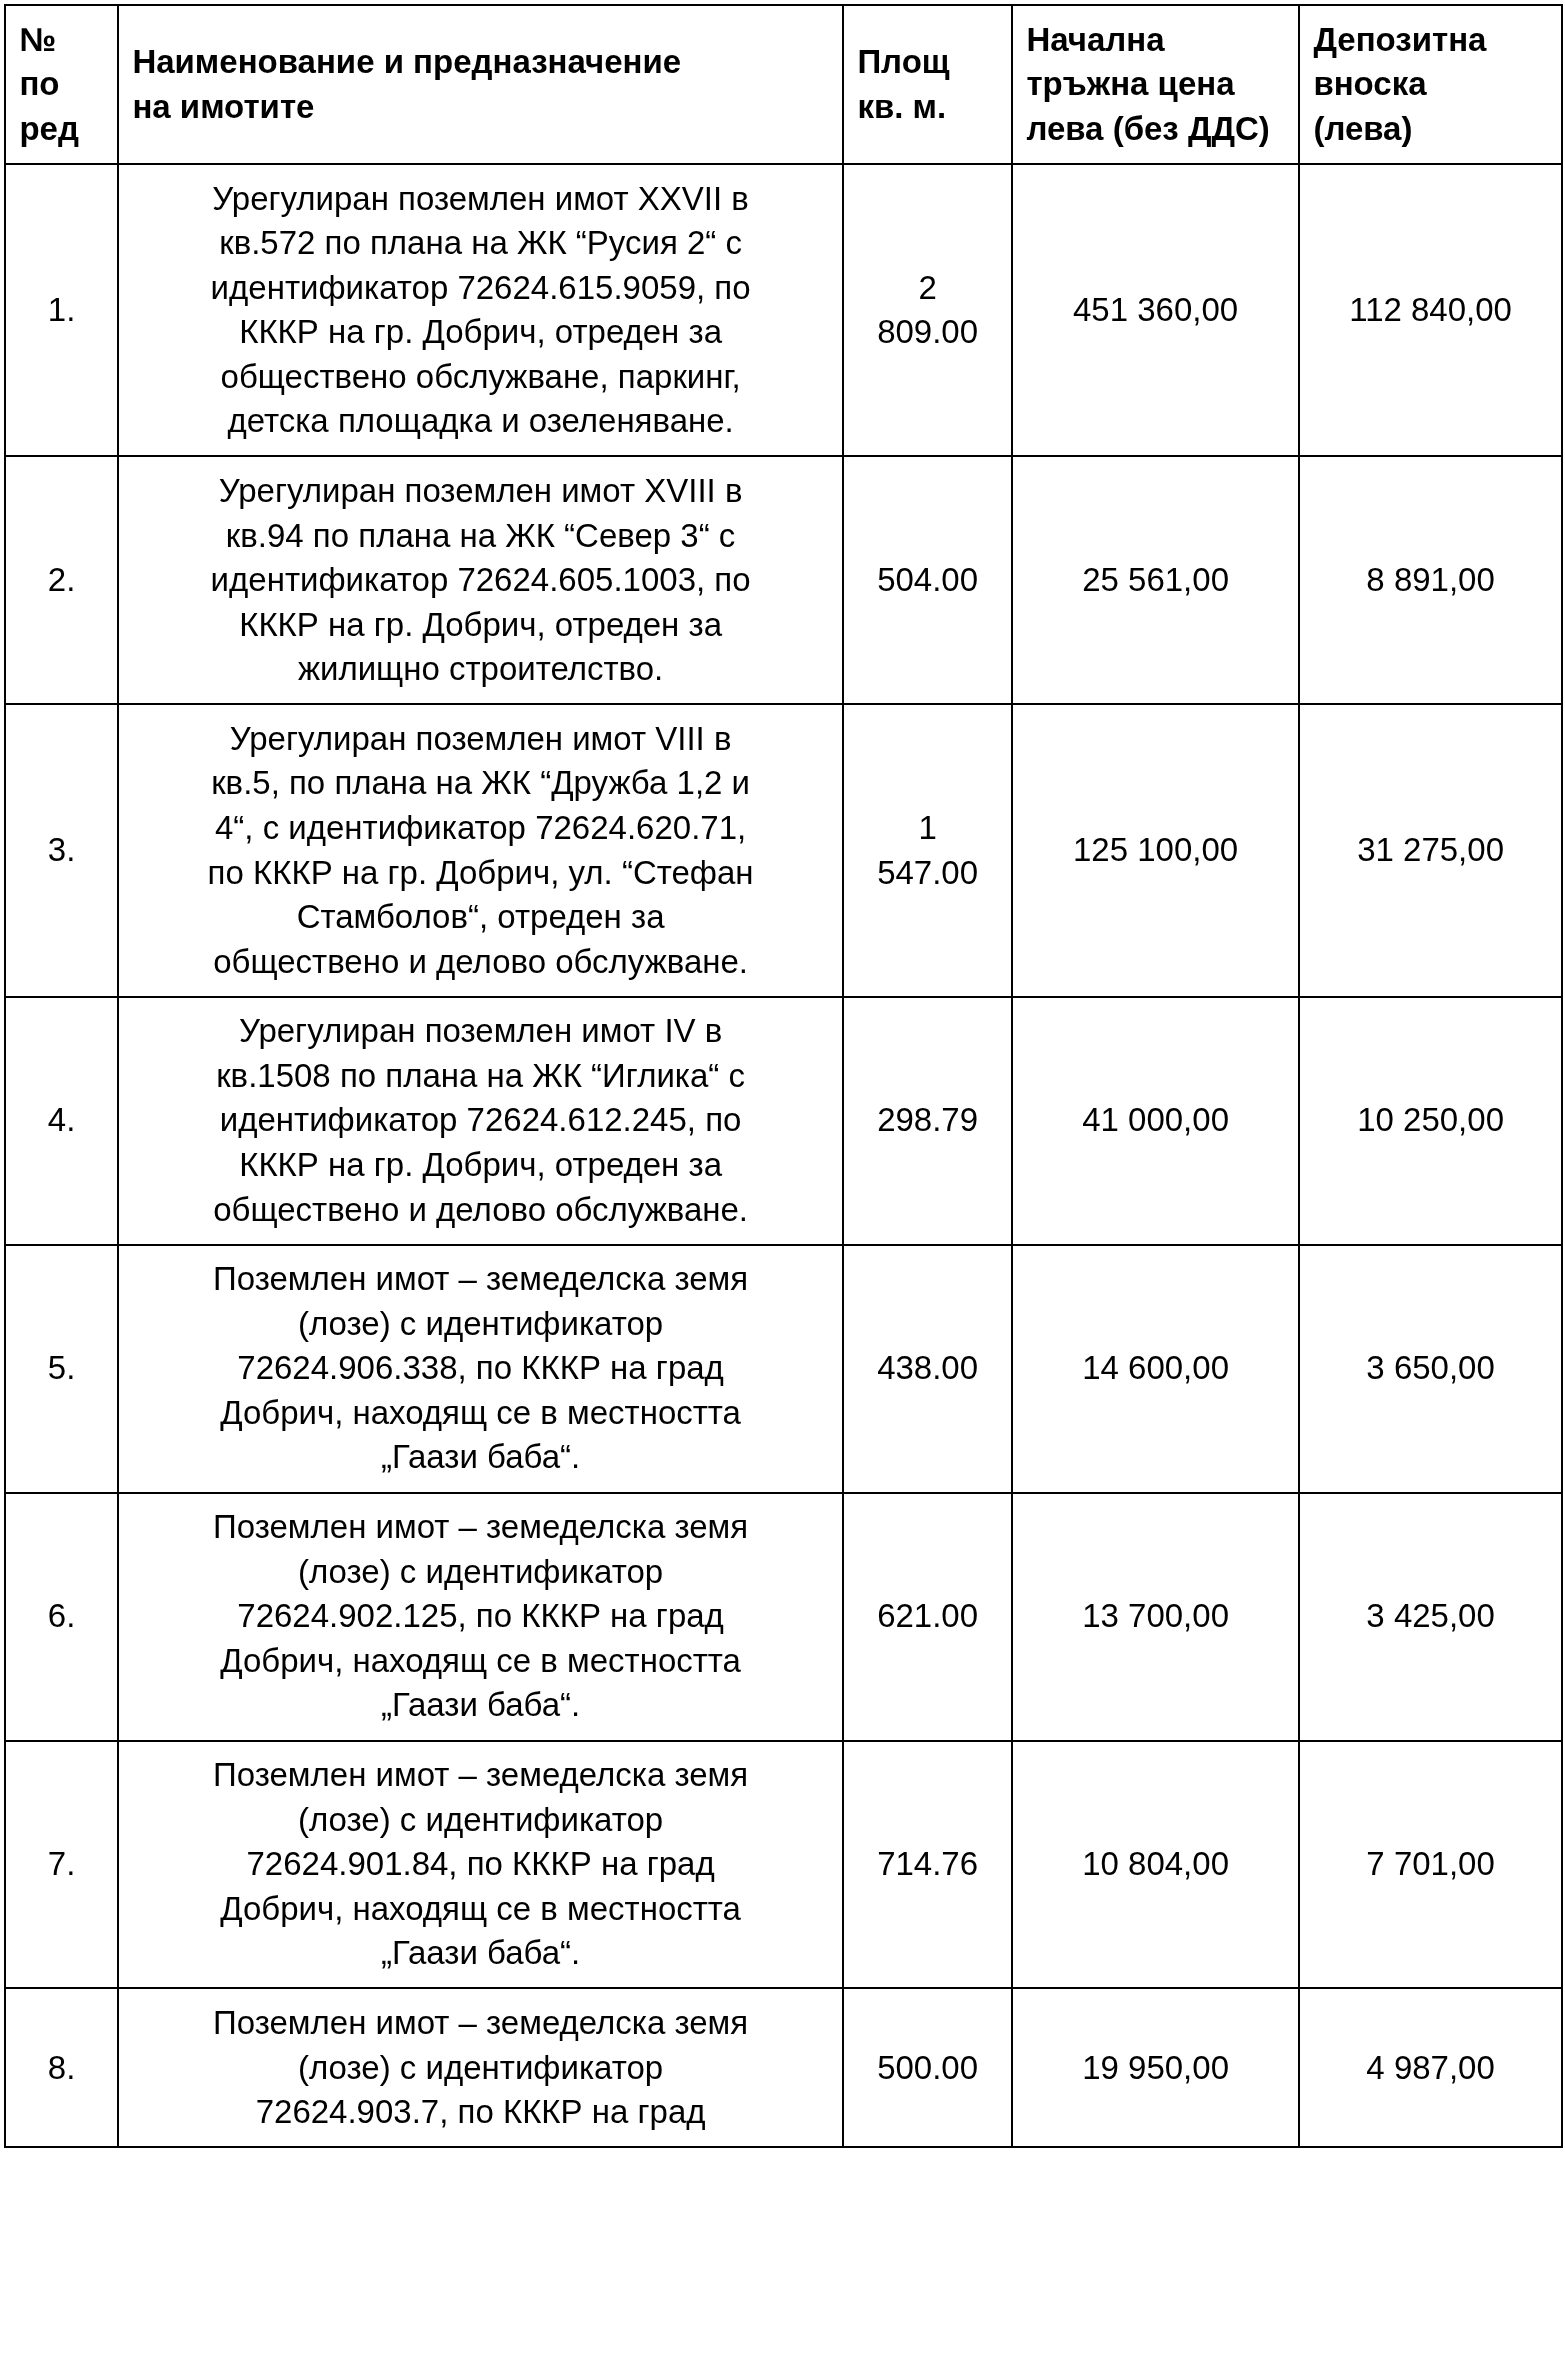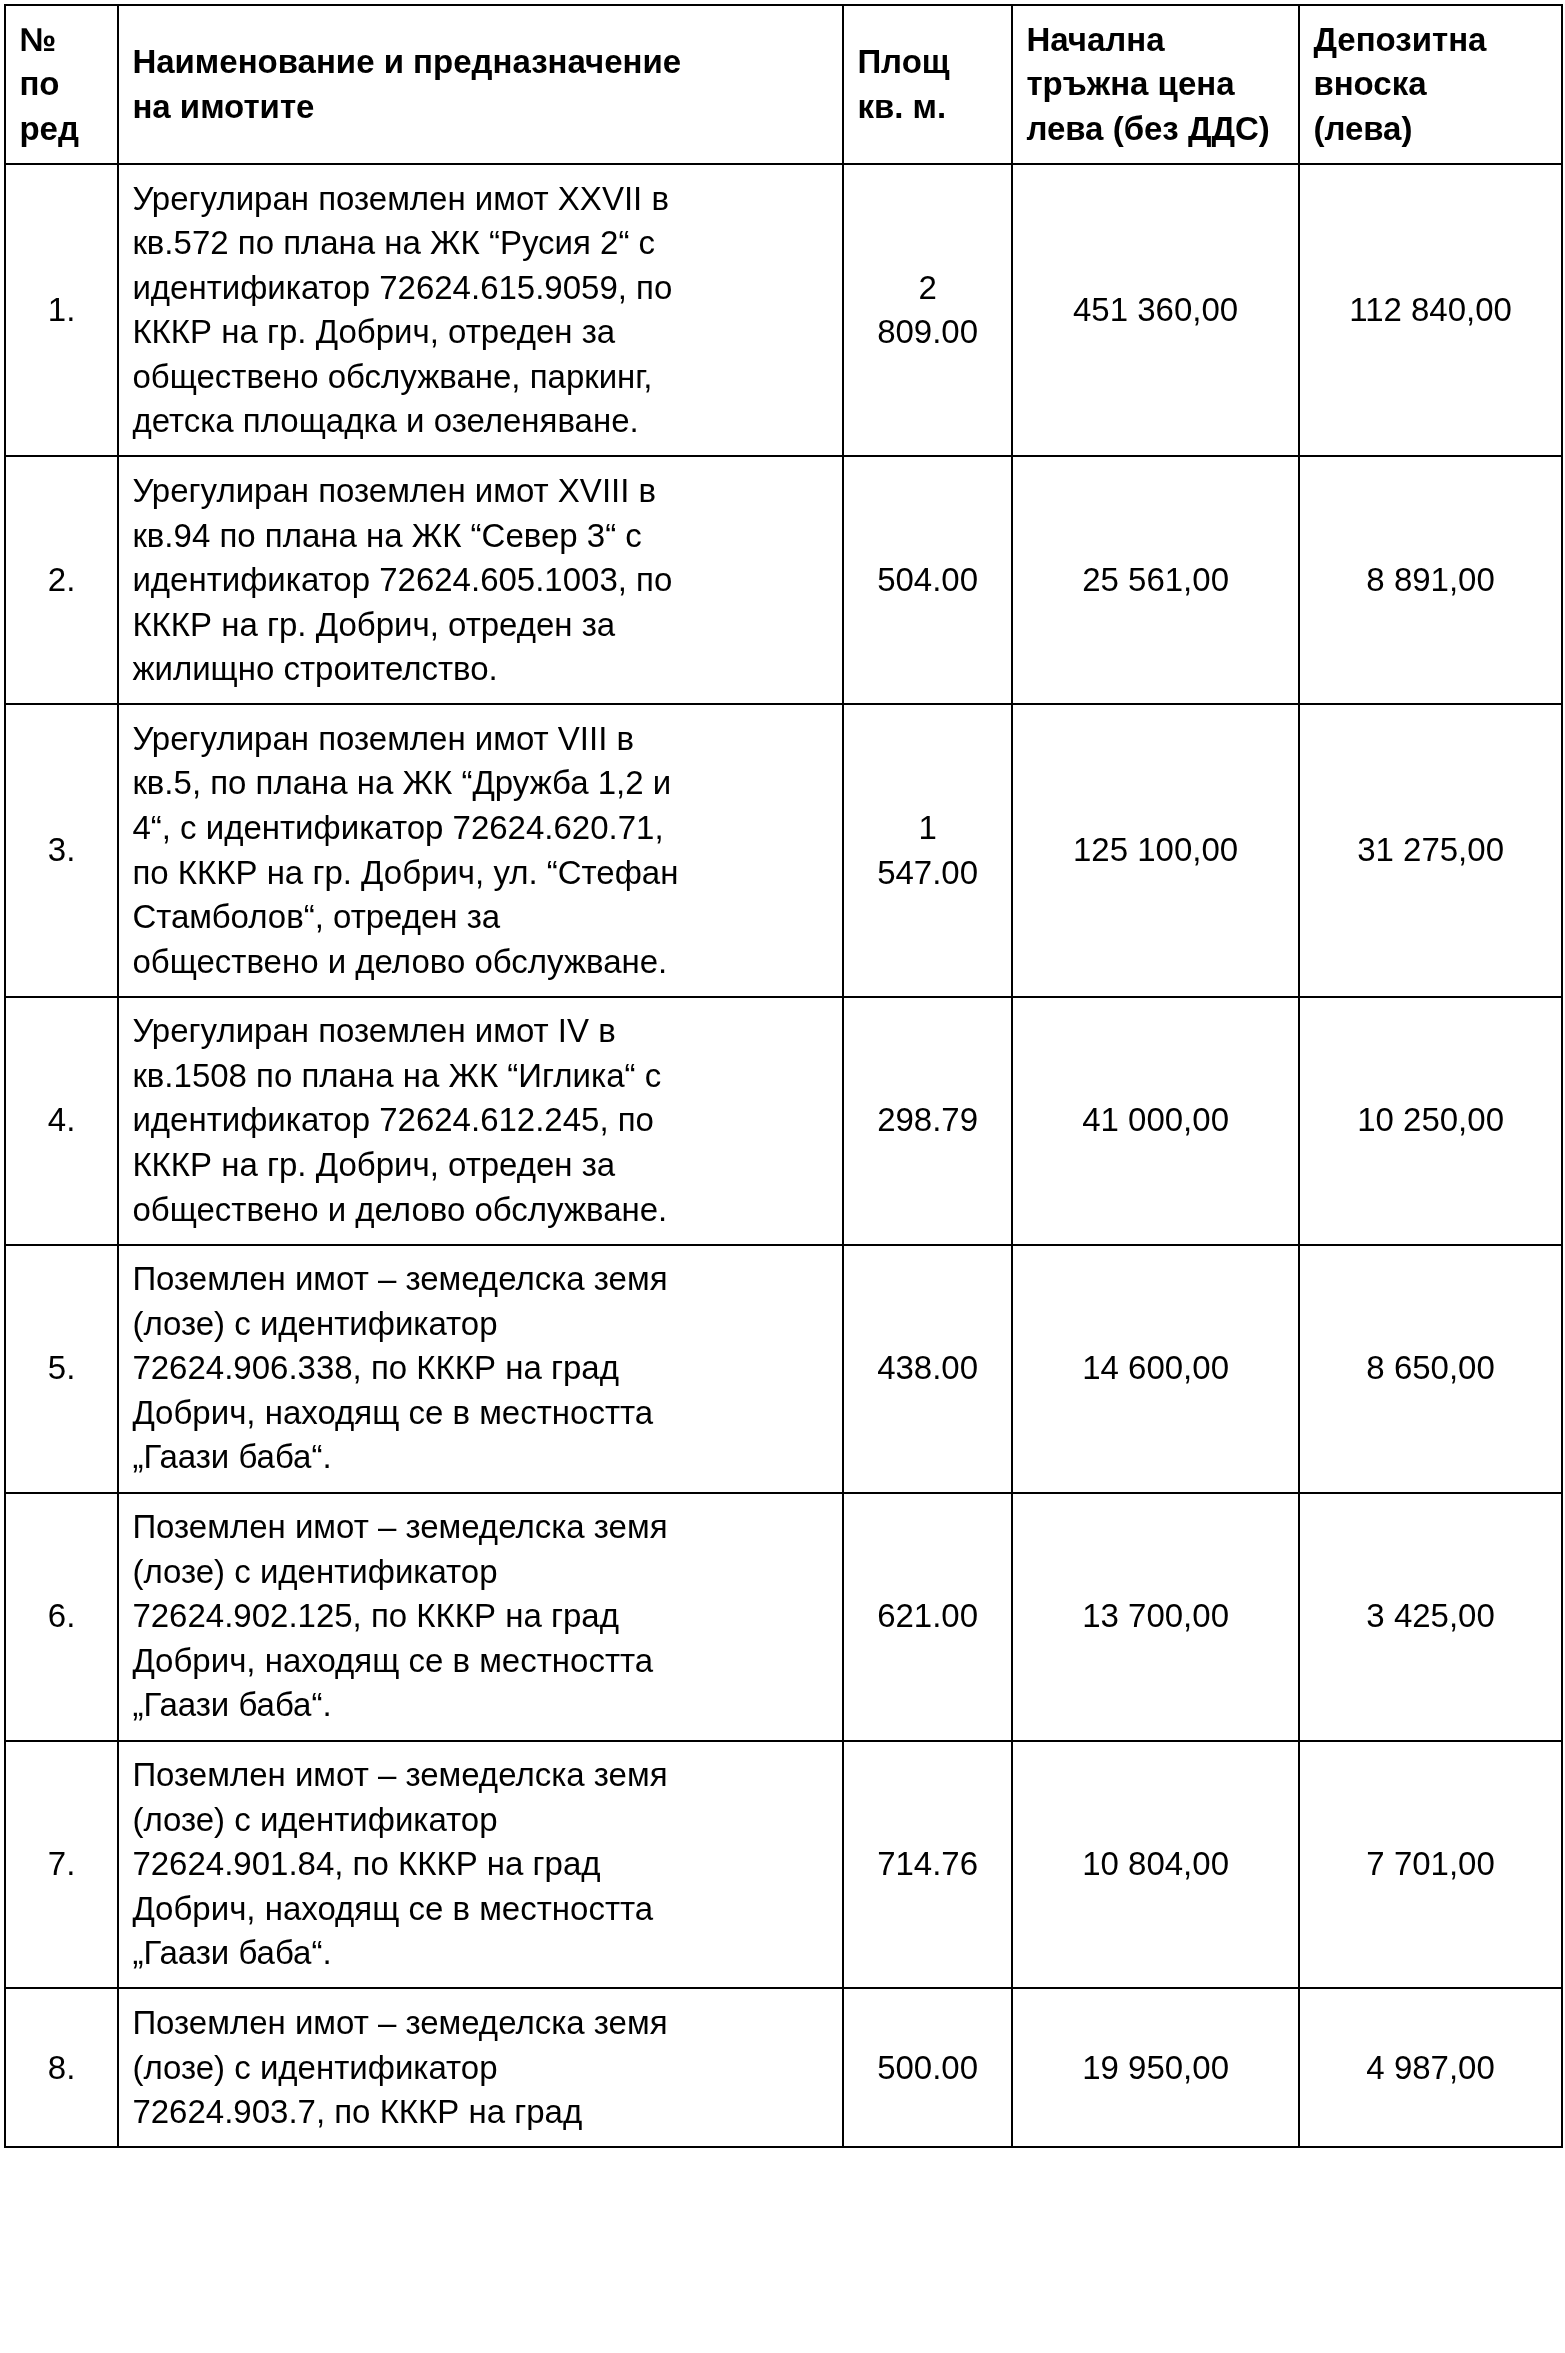--- a/index.html
+++ b/index.html
@@ -19,20 +19,21 @@
     margin: 4.1px;
     font-size: 33px;
     line-height: 1.35;
   }
   table.props th,
   table.props td {
     border: 2.5px solid #000000;
     vertical-align: middle;
     padding: 11.6px 13.3px;
     overflow: hidden;
+    text-align: center;
   }
   table.props th {
     font-weight: bold;
     text-align: left;
     white-space: pre-line;
     vertical-align: middle;
   }
   th.th-price {
     white-space: normal;
     text-align: justify;
@@ -130,21 +131,21 @@
     </tr>
     <tr>
       <td class="cell-num">5.</td>
       <td class="cell-desc">Поземлен имот – земеделска земя
 (лозе) с идентификатор
 72624.906.338, по КККР на град
 Добрич, находящ се в местността
 „Гаази баба“.</td>
       <td class="cell-area">438.00</td>
       <td class="cell-price">14 600,00</td>
-      <td class="cell-deposit">8 650,00</td>
+      <td class="cell-deposit">3 650,00</td>
     </tr>
     <tr>
       <td class="cell-num">6.</td>
       <td class="cell-desc">Поземлен имот – земеделска земя
 (лозе) с идентификатор
 72624.902.125, по КККР на град
 Добрич, находящ се в местността
 „Гаази баба“.</td>
       <td class="cell-area">621.00</td>
       <td class="cell-price">13 700,00</td>

